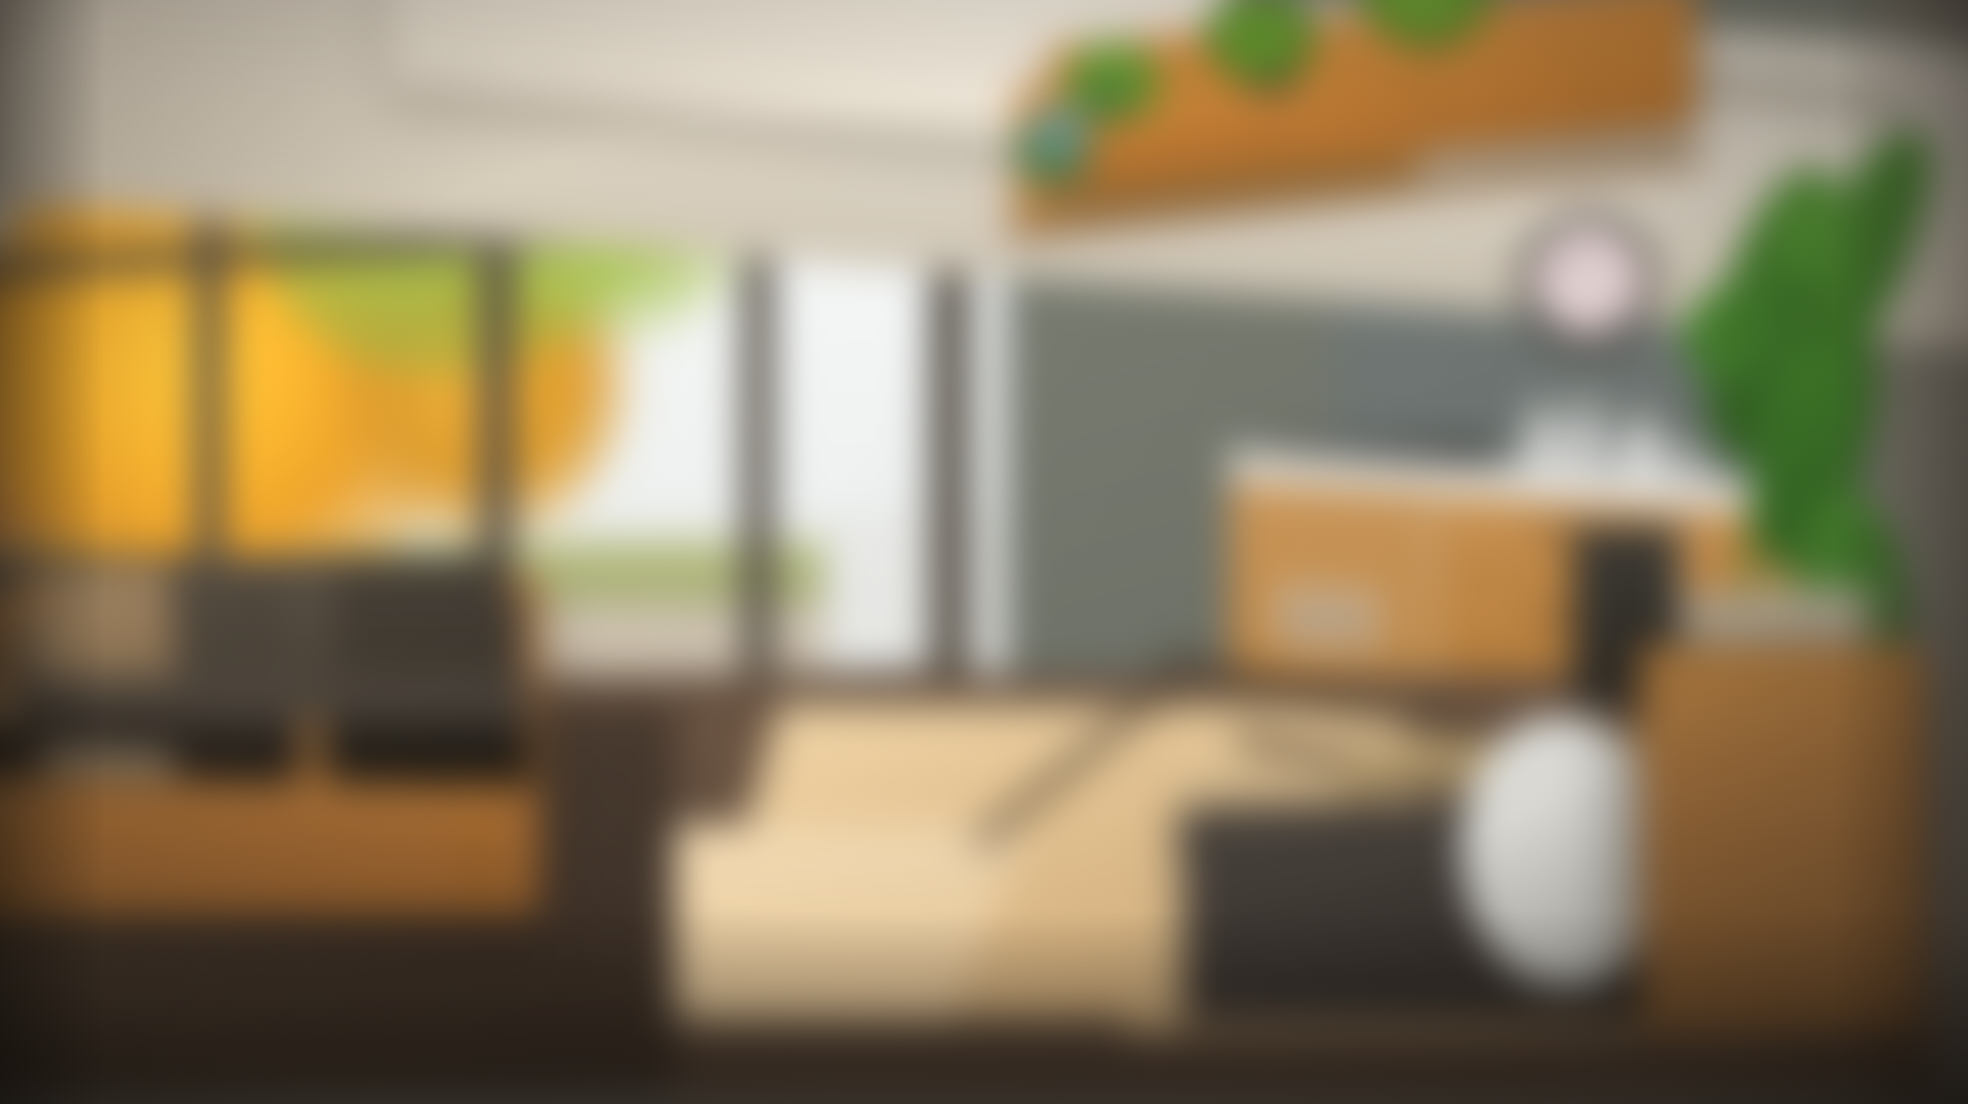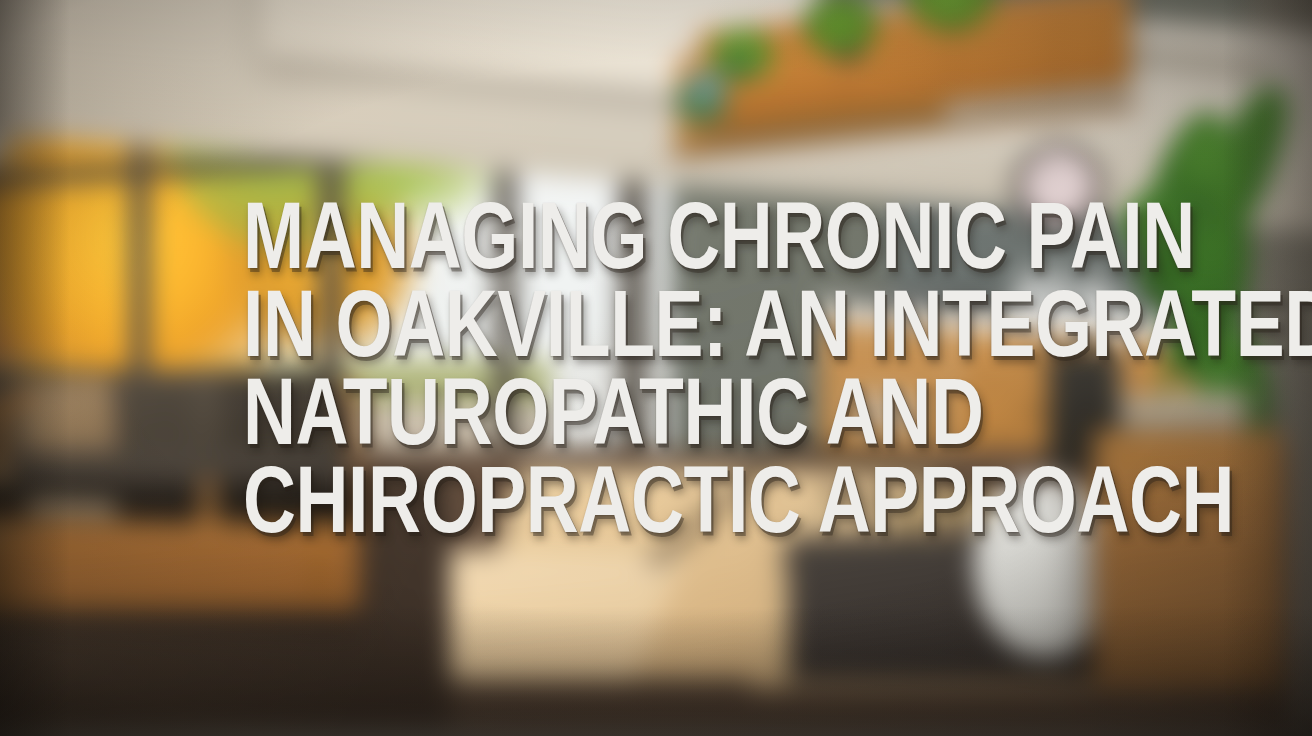--- a/index.html
+++ b/index.html
@@ -714,20 +714,14 @@
 
     </div>
   </div>
 
   <div class="grade-warm"></div>
   <div class="vignette"></div>
   <div class="edge-dark-left"></div>
   <div class="edge-dark-right"></div>
   <div class="edge-dark-bottom"></div>
 
-  <div class="title-block">
-    <span class="title-line">MANAGING CHRONIC PAIN</span>
-    <span class="title-line">IN OAKVILLE: AN INTEGRATED</span>
-    <span class="title-line">NATUROPATHIC AND</span>
-    <span class="title-line">CHIROPRACTIC APPROACH</span>
-  </div>
 
 </div>
 
 </body></html>

